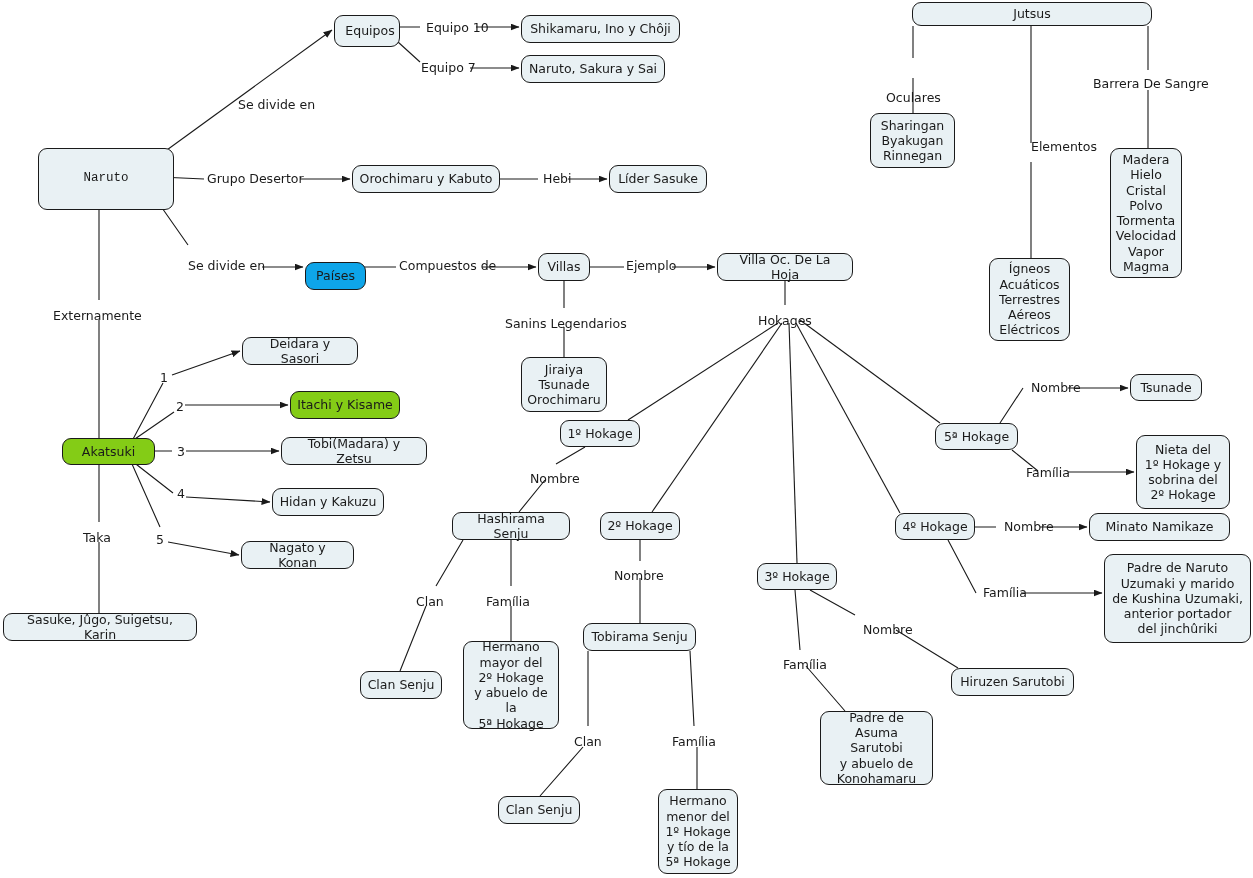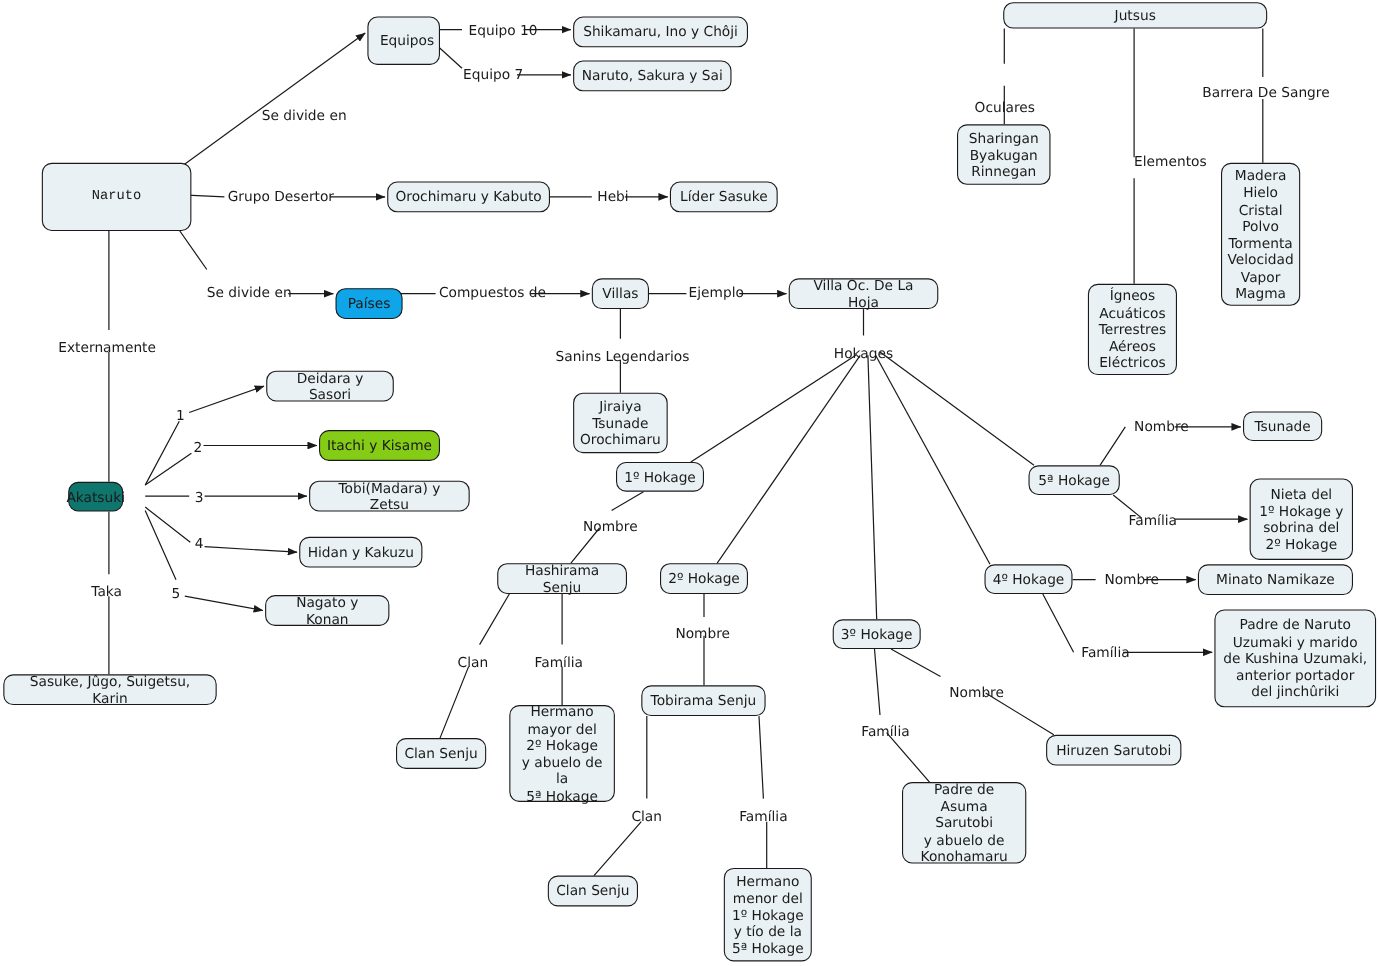--- a/index.html
+++ b/index.html
@@ -83,32 +83,32 @@
         <path d="M588,651 L588,726 M583,747 L540,796" fill="none" stroke="#1a1a1a" stroke-width="1.1"></path>
         <path d="M690,651 L694,726 M697,747 L697,789" fill="none" stroke="#1a1a1a" stroke-width="1.1"></path>
         <path d="M913,26 L913,58 M913,78 L913,113" fill="none" stroke="#1a1a1a" stroke-width="1.1"></path>
         <path d="M1031,26 L1031,143 M1031,162 L1031,258" fill="none" stroke="#1a1a1a" stroke-width="1.1"></path>
         <path d="M1148,26 L1148,70 M1148,90 L1148,148" fill="none" stroke="#1a1a1a" stroke-width="1.1"></path>
       </g>
   </svg>
 
   <div id="node-layer">
       <div class="node" style="left: 38px; top: 148px; width: 136px; height: 62px; background: rgb(233, 241, 244); border-color: rgb(26, 26, 26); font-family: Liberation Mono, monospace;">Naruto</div>
-      <div class="node" style="left: 334px; top: 15px; width: 66px; height: 44px; background: rgb(233, 241, 244); border-color: rgb(26, 26, 26); padding-left: 12px;">Equipos</div>
+      <div class="node" style="left: 334px; top: 15px; width: 66px; height: 32px; background: rgb(233, 241, 244); border-color: rgb(26, 26, 26); padding-left: 12px;">Equipos</div>
       <div class="node" style="left: 521px; top: 15px; width: 159px; height: 28px; background: rgb(233, 241, 244); border-color: rgb(26, 26, 26);">Shikamaru, Ino y Chôji</div>
       <div class="node" style="left: 521px; top: 55px; width: 144px; height: 28px; background: rgb(233, 241, 244); border-color: rgb(26, 26, 26);">Naruto, Sakura y Sai</div>
       <div class="node" style="left: 352px; top: 165px; width: 148px; height: 28px; background: rgb(233, 241, 244); border-color: rgb(26, 26, 26);">Orochimaru y Kabuto</div>
       <div class="node" style="left: 609px; top: 165px; width: 98px; height: 28px; background: rgb(233, 241, 244); border-color: rgb(26, 26, 26);">Líder Sasuke</div>
       <div class="node" style="left: 305px; top: 262px; width: 61px; height: 28px; background: #0ea5e9; border-color: rgb(26, 26, 26);">Países</div>
       <div class="node" style="left: 538px; top: 253px; width: 52px; height: 28px; background: rgb(233, 241, 244); border-color: rgb(26, 26, 26);">Villas</div>
       <div class="node" style="left: 717px; top: 253px; width: 136px; height: 28px; background: rgb(233, 241, 244); border-color: rgb(26, 26, 26);">Villa Oc. De La Hoja</div>
       <div class="node" style="left: 521px; top: 357px; width: 86px; height: 55px; background: rgb(233, 241, 244); border-color: rgb(26, 26, 26);">Jiraiya
 Tsunade
 Orochimaru</div>
-      <div class="node" style="left: 62px; top: 438px; width: 50px; height: 27px; background: #0f766e; border-color: rgb(26, 26, 26);">Akatsuki</div>
+      <div class="node" style="left: 62px; top: 438px; width: 93px; height: 27px; background: #84cc16; border-color: rgb(26, 26, 26);">Akatsuki</div>
       <div class="node" style="left: 242px; top: 337px; width: 116px; height: 28px; background: rgb(233, 241, 244); border-color: rgb(26, 26, 26);">Deidara y Sasori</div>
       <div class="node" style="left: 290px; top: 391px; width: 110px; height: 28px; background: #84cc16; border-color: rgb(26, 26, 26);">Itachi y Kisame</div>
       <div class="node" style="left: 281px; top: 437px; width: 146px; height: 28px; background: rgb(233, 241, 244); border-color: rgb(26, 26, 26);">Tobi(Madara) y Zetsu</div>
       <div class="node" style="left: 272px; top: 488px; width: 112px; height: 28px; background: rgb(233, 241, 244); border-color: rgb(26, 26, 26);">Hidan y Kakuzu</div>
       <div class="node" style="left: 241px; top: 541px; width: 113px; height: 28px; background: rgb(233, 241, 244); border-color: rgb(26, 26, 26);">Nagato y Konan</div>
       <div class="node" style="left: 3px; top: 613px; width: 194px; height: 28px; background: rgb(233, 241, 244); border-color: rgb(26, 26, 26);">Sasuke, Jûgo, Suigetsu, Karin</div>
       <div class="node" style="left: 912px; top: 2px; width: 240px; height: 24px; background: rgb(233, 241, 244); border-color: rgb(26, 26, 26);">Jutsus</div>
       <div class="node" style="left: 870px; top: 113px; width: 85px; height: 55px; background: rgb(233, 241, 244); border-color: rgb(26, 26, 26);">Sharingan
 Byakugan
 Rinnegan</div>

